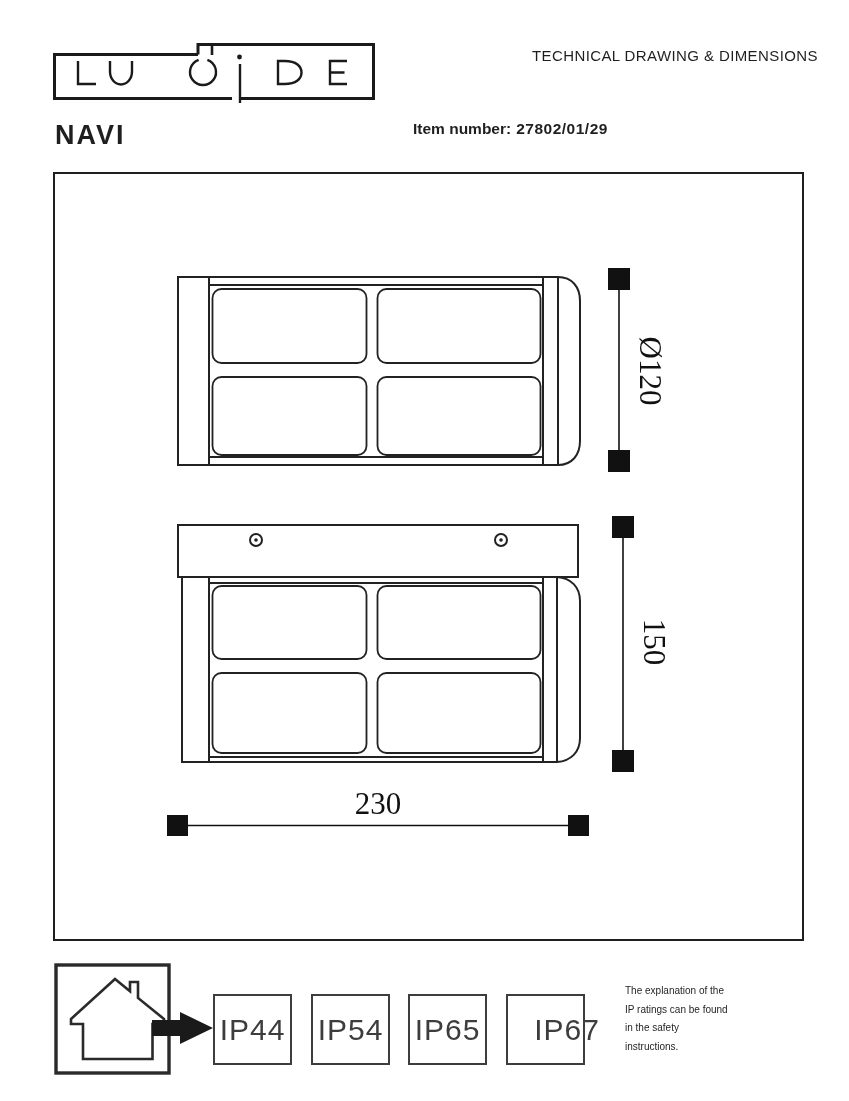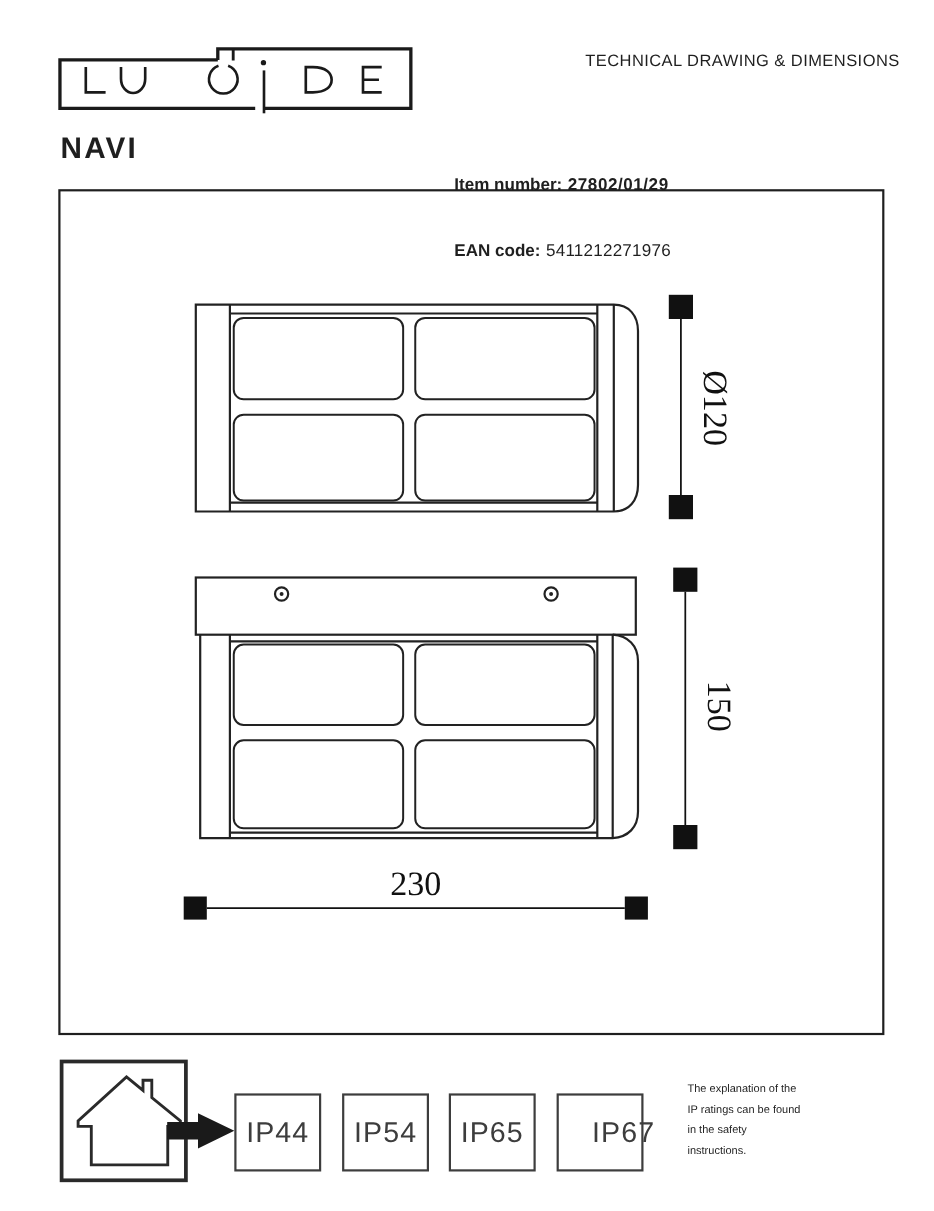--- a/index.html
+++ b/index.html
@@ -6,28 +6,28 @@
   body{
     width:849px;height:1101px;position:relative;overflow:hidden;
     font-family:"Liberation Sans", sans-serif;color:#1a1a1a;
   }
   .abs{position:absolute;}
   .art{position:absolute;left:0;top:0;z-index:1;}
   .txt{z-index:2;}
   #doc-title{left:532px;top:47px;font-size:15px;letter-spacing:0.4px;color:#1f1f1f;}
   #product-name{left:55px;top:120px;font-size:27px;font-weight:bold;letter-spacing:2px;color:#1f1f1f;}
   #codes{left:413px;top:119px;font-size:15.5px;line-height:20px;color:#1f1f1f;}
-  #codes .row{display:flex;gap:5px;margin-top:40px;}
+  #codes .row{display:flex;gap:5px;}
   #codes .lbl{font-weight:bold;}
   #codes .val-bold{font-weight:bold;letter-spacing:0.5px;}
   #codes .val{font-weight:normal;letter-spacing:0.2px;}
   .ip-box{
     width:79px;height:71px;top:994px;border:2px solid #3d3d3d;box-sizing:border-box;
     display:flex;align-items:center;justify-content:center;z-index:2;
-    font-size:26px;letter-spacing:1px;color:#3d3d3d;
+    font-size:30px;letter-spacing:1px;color:#3d3d3d;
   }
   #ip44{left:213px;} #ip54{left:311px;} #ip65{left:408px;} #ip67{left:506px;padding-left:43px;}
   #ip-note{left:625px;top:982px;width:215px;font-size:10px;line-height:18.5px;
     white-space:pre-line;color:#1f1f1f;}
   .dim-label{font-family:"Liberation Serif","DejaVu Serif",serif;fill:#111;}
 </style>
 </head>
 <body>
 
 <svg class="art" width="849" height="1101" viewBox="0 0 849 1101">
@@ -122,24 +122,20 @@
 
 <div class="abs txt" id="doc-title">TECHNICAL DRAWING &amp; DIMENSIONS</div>
 
 <div class="abs txt" id="product-name">NAVI</div>
 
 <div class="abs txt" id="codes">
   <div class="row">
     <span class="lbl">Item number:</span>
     <span class="val-bold">27802/01/29</span>
   </div>
-  <div class="row">
-    <span class="lbl">EAN code:</span>
-    <span class="val">5411212271976</span>
-  </div>
 </div>
 
 <div class="abs ip-box" id="ip44">
   <span>IP44</span>
 </div>
 <div class="abs ip-box" id="ip54">
   <span>IP54</span>
 </div>
 <div class="abs ip-box" id="ip65">
   <span>IP65</span>

